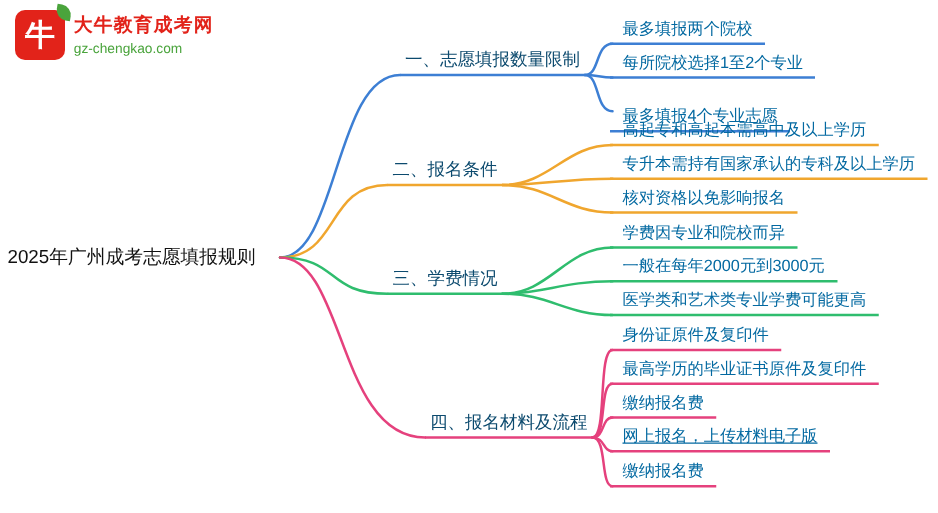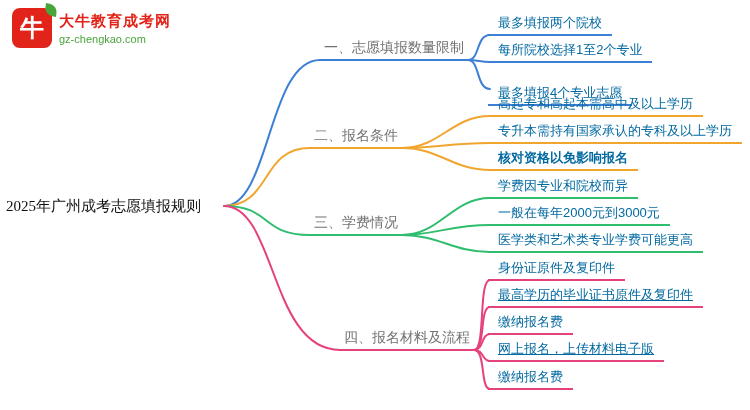--- a/index.html
+++ b/index.html
@@ -23,45 +23,45 @@
     position:absolute; top:-4px; right:-5px; width:12px; height:12px;
     background:#4aa43c; border-radius:0 70% 0 70%;
     transform:rotate(10deg);
   }
   .logo-name { color:#e2231a; font-weight:bold; font-size:15px; letter-spacing:1px; line-height:18px; }
   .logo-url  { color:#4aa43c; font-size:11px; margin-top:3px; line-height:12px; }
 
   
   .root {
     position:absolute; left:6px; top:196px; font-size:15px; line-height:20px;
-    color:#111; white-space:nowrap;font-family:Liberation Serif, serif;
+    color:#111; white-space:nowrap;
   }
   .branch {
-    position:absolute; font-size:14px; line-height:18px; color:#737373;
+    position:absolute; font-size:14px; line-height:18px; color:#0c4a6e;
     padding:0 4px 3px; border-bottom:2px solid #999; white-space:nowrap; text-align:center;
   }
   .childnode {
     position:absolute; left:488px; font-size:13px; line-height:16px; color:#0369a1;
     padding:0 10px 3px; border-bottom:2px solid #999; white-space:nowrap;
   }
   .b1 { left:320px; top:38px;  width:148px; }
   .b2 { left:310px; top:126px; width:92px;  }
   .b3 { left:310px; top:213px; width:92px;  }
   .b4 { left:340px; top:328px; width:134px; }
   .l1  { top:15px;  }
   .l2  { top:42px;  }
   .l3  { top:85px;  }
   .l4  { top:96px;  }
   .l5  { top:123px; }
-  .l6  { top:150px;font-weight:bold; }
+  .l6  { top:150px; }
   .l7  { top:178px; }
   .l8  { top:205px; }
   .l9  { top:232px; }
   .l10 { top:260px; }
-  .l11 { top:287px;text-decoration:underline; }
+  .l11 { top:287px; }
   .l12 { top:314px; }
   .l13 { top:341px;text-decoration:underline; }
   .l14 { top:369px; }
 </style>
 </head>
 <body>
 
 <div class="canvas">
 
   <svg class="links" viewBox="0 0 750 410" xmlns="http://www.w3.org/2000/svg">

